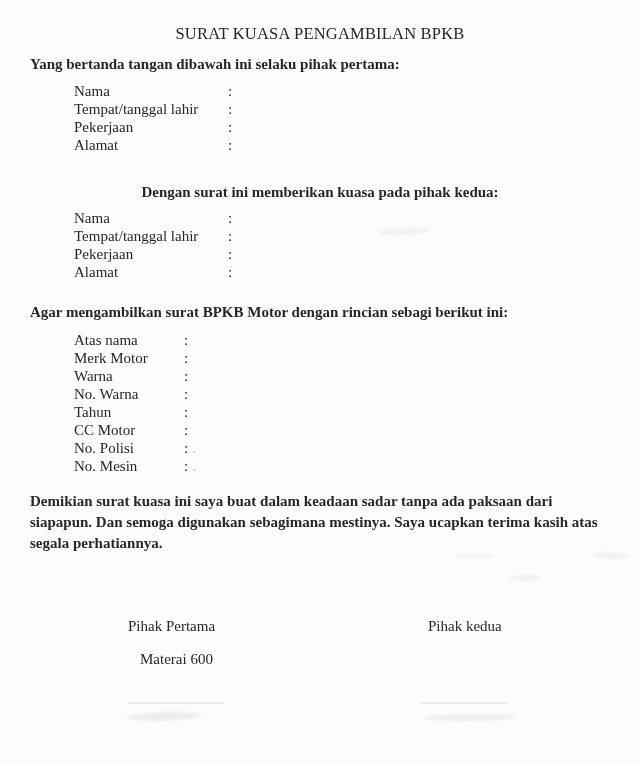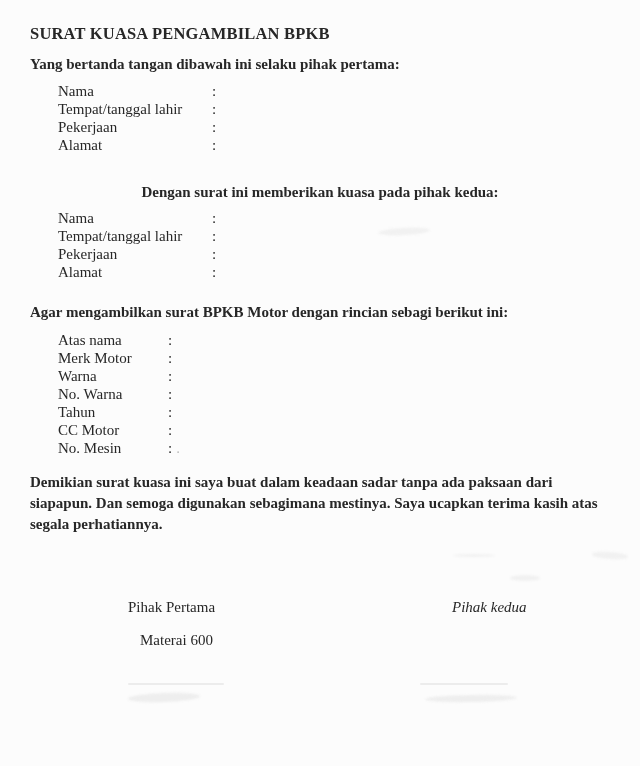--- a/index.html
+++ b/index.html
@@ -14,35 +14,36 @@
     background: #fcfcfc;
     font-family: "Liberation Serif", "DejaVu Serif", serif;
     color: #272727;
     overflow: hidden;
     box-sizing: border-box;
     padding: 0 30px;
   }
   .doc-title {
     margin: 24px 0 0 0;
     font-size: 16.5px;
-    font-weight: bold;
+    font-weight: normal;
+    text-align: center;
     line-height: 19px;
     letter-spacing: 0.2px;
   }
   .para {
     margin: 0;
     font-size: 15px;
     line-height: 18px;
     font-weight: bold;
   }
   .p-intro1   { margin-top: 12px; }
   .p-intro2   { margin-top: 29px; text-align: center; }
   .p-intro3   { margin-top: 22px; }
   .field-block {
-    margin: 0;
+    margin: 16px;
     padding-left: 28px;
     font-size: 15px;
   }
   .fb-party   { margin-top: 9px; }
   .fb-party2  { margin-top: 8px; }
   .fb-vehicle { margin-top: 10px; }
   .field-row {
     line-height: 18px;
     white-space: nowrap;
   }
@@ -63,21 +64,21 @@
     line-height: 21px;
     width: 582px;
   }
   .signature-area {
     position: relative;
     margin-top: 64px;
     height: 140px;
     font-size: 15px;
   }
   .sig-left   { position: absolute; left: 98px;  top: 0; }
-  .sig-right  { position: absolute; left: 422px; top: 0; font-style: italic; }
+  .sig-right  { position: absolute; left: 398px; top: 0; }
   .sig-stamp  { position: absolute; left: 110px; top: 33px; }
   .sig-line {
     position: absolute;
     height: 2px;
     background: #ececec;
     border-radius: 2px;
   }
   .sig-line-left  { left: 98px;  top: 84px; width: 96px; }
   .sig-line-right { left: 390px; top: 84px; width: 88px; }
   .sig-smudge {
@@ -155,20 +156,23 @@
     <div class="field-row">
       <span class="field-label">No. Warna</span><span class="field-sep">:</span><span class="field-value"></span>
     </div>
     <div class="field-row">
       <span class="field-label">Tahun</span><span class="field-sep">:</span><span class="field-value"></span>
     </div>
     <div class="field-row">
       <span class="field-label">CC Motor</span><span class="field-sep">:</span><span class="field-value"></span>
     </div>
     <div class="field-row">
+      <span class="field-label">No. Polisi</span><span class="field-sep">:</span><span class="field-value">.</span>
+    </div>
+    <div class="field-row">
       <span class="field-label">No. Mesin</span><span class="field-sep">:</span><span class="field-value">.</span>
     </div>
   </div>
 
   <p class="para closing">Demikian surat kuasa ini saya buat dalam keadaan sadar tanpa ada paksaan dari siapapun. Dan semoga digunakan sebagimana mestinya. Saya ucapkan terima kasih atas segala perhatiannya.</p>
 
   <div class="signature-area">
     <span class="sig-left">Pihak Pertama</span>
     <span class="sig-right">Pihak kedua</span>
     <span class="sig-stamp">Materai 600</span>

